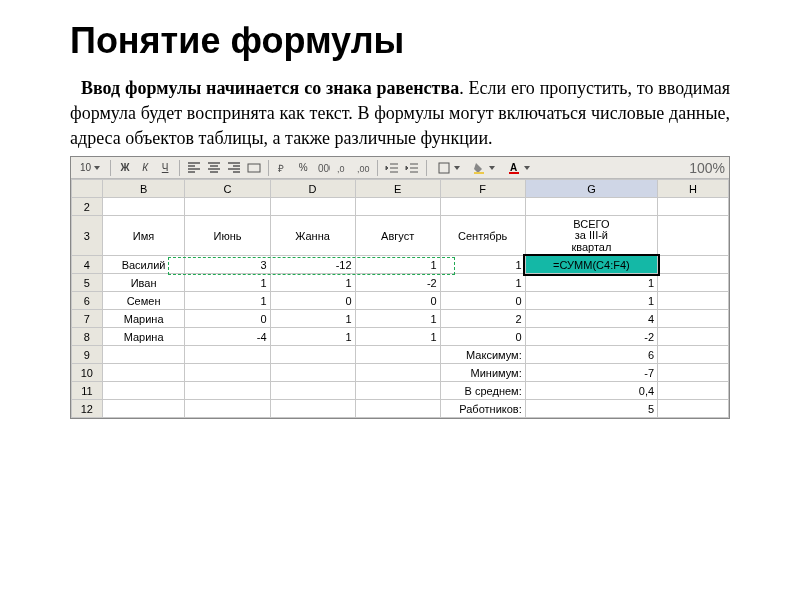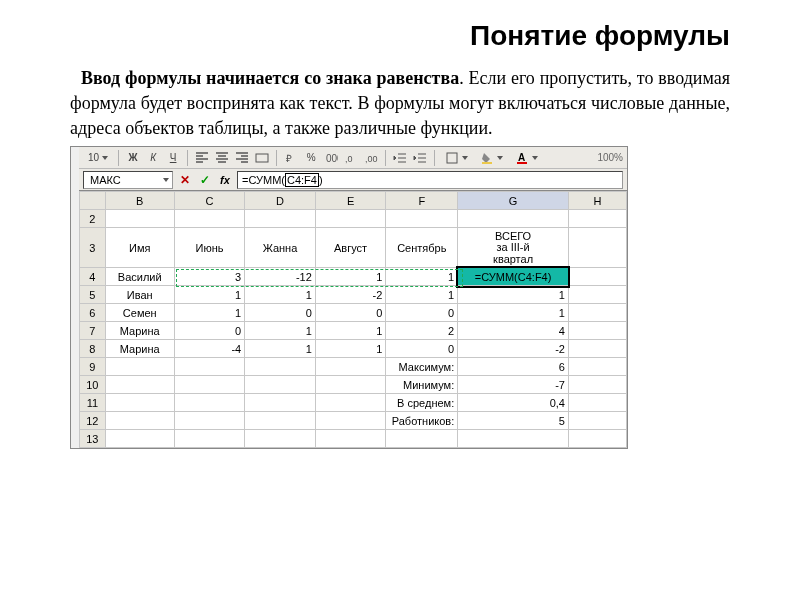--- a/index.html
+++ b/index.html
@@ -12,65 +12,64 @@
     overflow: hidden;
   }
   .slide {
     width: 800px;
     height: 600px;
     padding: 20px 70px 10px 70px;
     position: relative;
   }
   h1.title {
     font-family: Arial, sans-serif;
-    font-size: 28px;
+    font-size: 36px;
     font-weight: bold;
-    text-align: right;
+    text-align: left;
     margin-bottom: 14px;
   }
   .body-text {
     font-size: 18px;
     line-height: 1.38;
     text-align: justify;
     margin-bottom: 6px;
   }
   .body-text b { font-weight: bold; margin-left: 11px; }
 
   
   .ss {
     margin-top: 6px;
     border: 1px solid #888;
     background: #efefef;
     font-family: "MS Sans Serif", Arial, sans-serif;
     font-size: 11px;
     color: #000;
-    width: 558px;
+    width: 660px;
     user-select: none;
-    padding-left: 8px;
   }
   
   .tb {
     display: flex;
     align-items: center;
     height: 22px;
     padding: 0 4px;
     gap: 2px;
     background: #eceae5;
     border-bottom: 1px solid #bbb;
   }
   .tb .sep { width:1px; height:16px; background:#b0b0b0; margin:0 3px; }
   .tb .btn {
     width: 18px; height: 18px;
     display:flex; align-items:center; justify-content:center;
     font-size: 10px; color:#444;
     border:1px solid transparent;
   }
   .tb .btn svg { width:14px; height:14px; }
   .tb .wide { width:auto; padding:0 4px; display:flex; align-items:center; gap:3px; }
-  .zoom-val { font-size:10px; color:#666;text-align:center; }
+  .zoom-val { font-size:14px; color:#666;text-align:center; }
   .arrow-down {
     width:0;height:0;border-left:3px solid transparent;border-right:3px solid transparent;
     border-top:4px solid #555;
   }
   
   .fbar {
     display:flex; align-items:center; height:22px;
     background:#eceae5; border-bottom:1px solid #888; padding:0 4px; gap:4px;
   }
   .name-box {
@@ -204,36 +203,20 @@
           <svg viewBox="0 0 14 14">
             <text x="3" y="10" font-size="10" fill="#000" font-weight="bold">A</text>
             <rect x="2" y="11" width="10" height="2" fill="#d00"></rect>
           </svg>
           <span class="arrow-down"></span>
         </div>
       <div style="flex:1"></div>
       <span class="zoom-val">100%</span>
     </div>
 
-    <div class="fbar">
-      <div class="name-box">
-        <span>МАКС</span>
-        <span class="arrow-down"></span>
-      </div>
-      <div class="ibtn red">✕</div>
-      <div class="ibtn green">✓</div>
-      <div class="ibtn">
-          <span class="fx-lbl">fx</span>
-        </div>
-      <div class="formula-input">
-        <span>=СУММ(</span>
-          <span class="sel">C4:F4</span>
-          <span>)</span>
-      </div>
-    </div>
 
     <div class="ss-wrap">
     <table class="grid">
       <colgroup>
         <col style="width:26px">
             <col class="col-B">
             <col class="col-C">
             <col class="col-D">
         <col class="col-E">
             <col class="col-F">
@@ -360,29 +343,19 @@
       <tr>
               <th class="rowh">12</th>
         <td></td>
               <td></td>
               <td></td>
               <td></td>
         <td class="r">Работников:</td>
         <td class="r">5</td>
               <td></td>
             </tr>
-      <tr>
-              <th class="rowh">13</th>
-              <td></td>
-              <td></td>
-              <td></td>
-              <td></td>
-              <td></td>
-              <td></td>
-              <td></td>
-            </tr>
     </tbody>
         </table>
 
     <div class="marquee" style="left:97px; top:78px; width:287px; height:18px;"></div>
     </div>
   </div>
 </div>
 
 </body></html>

